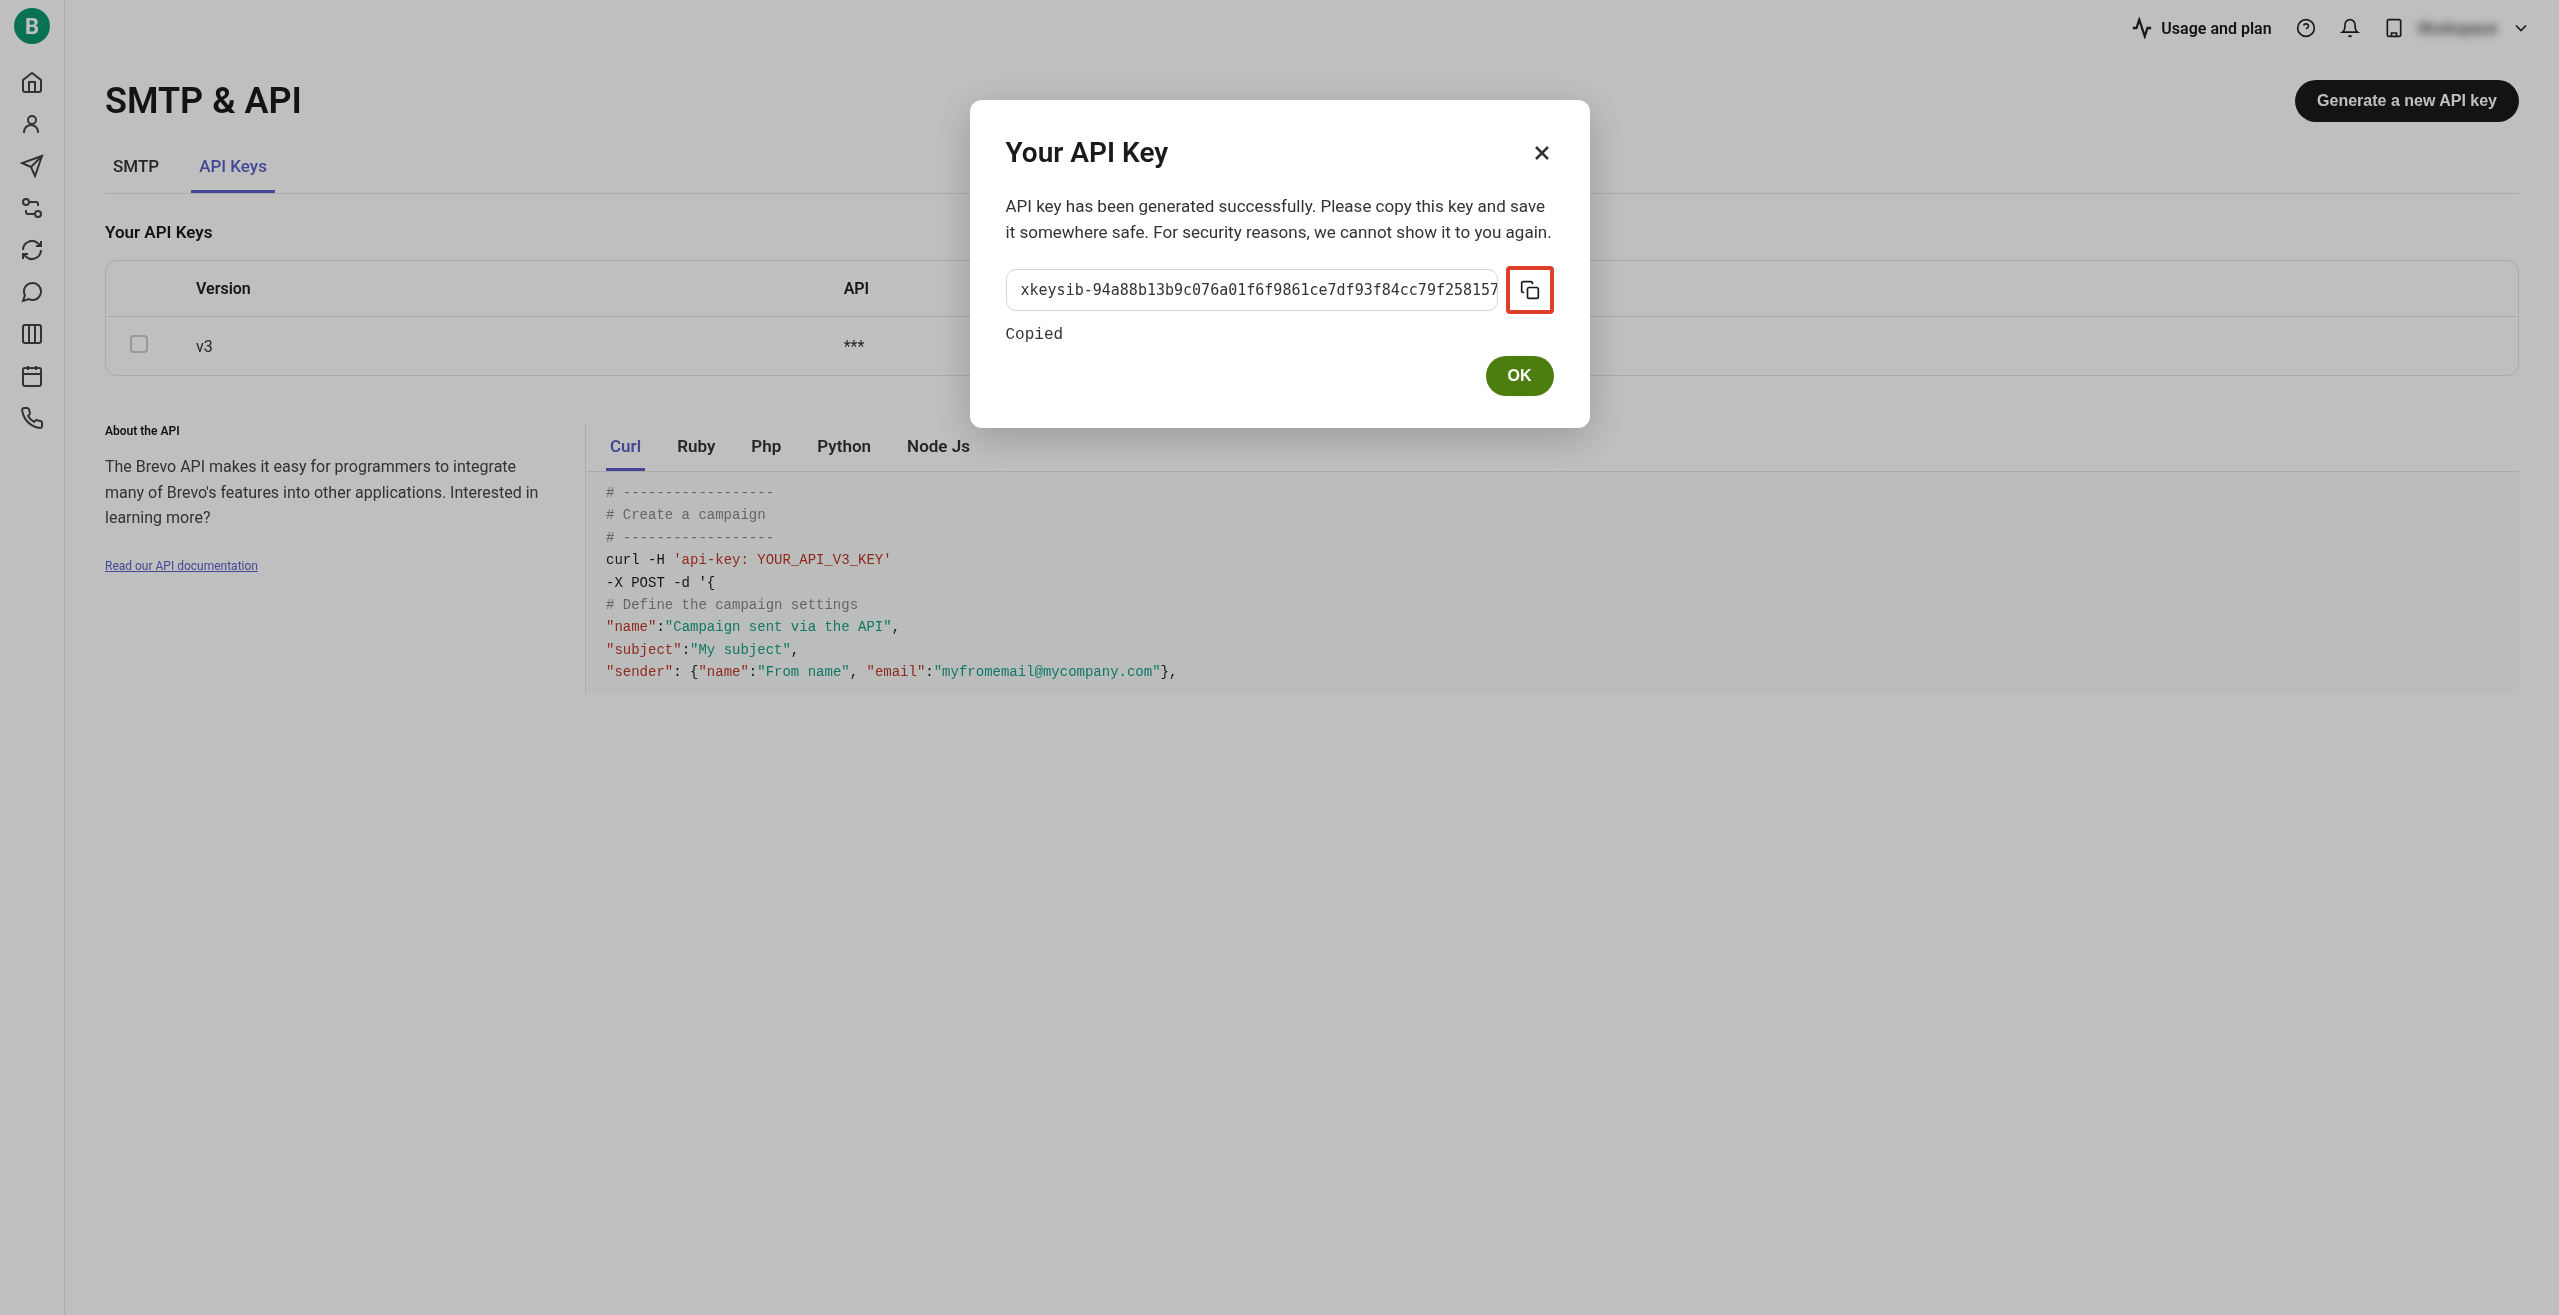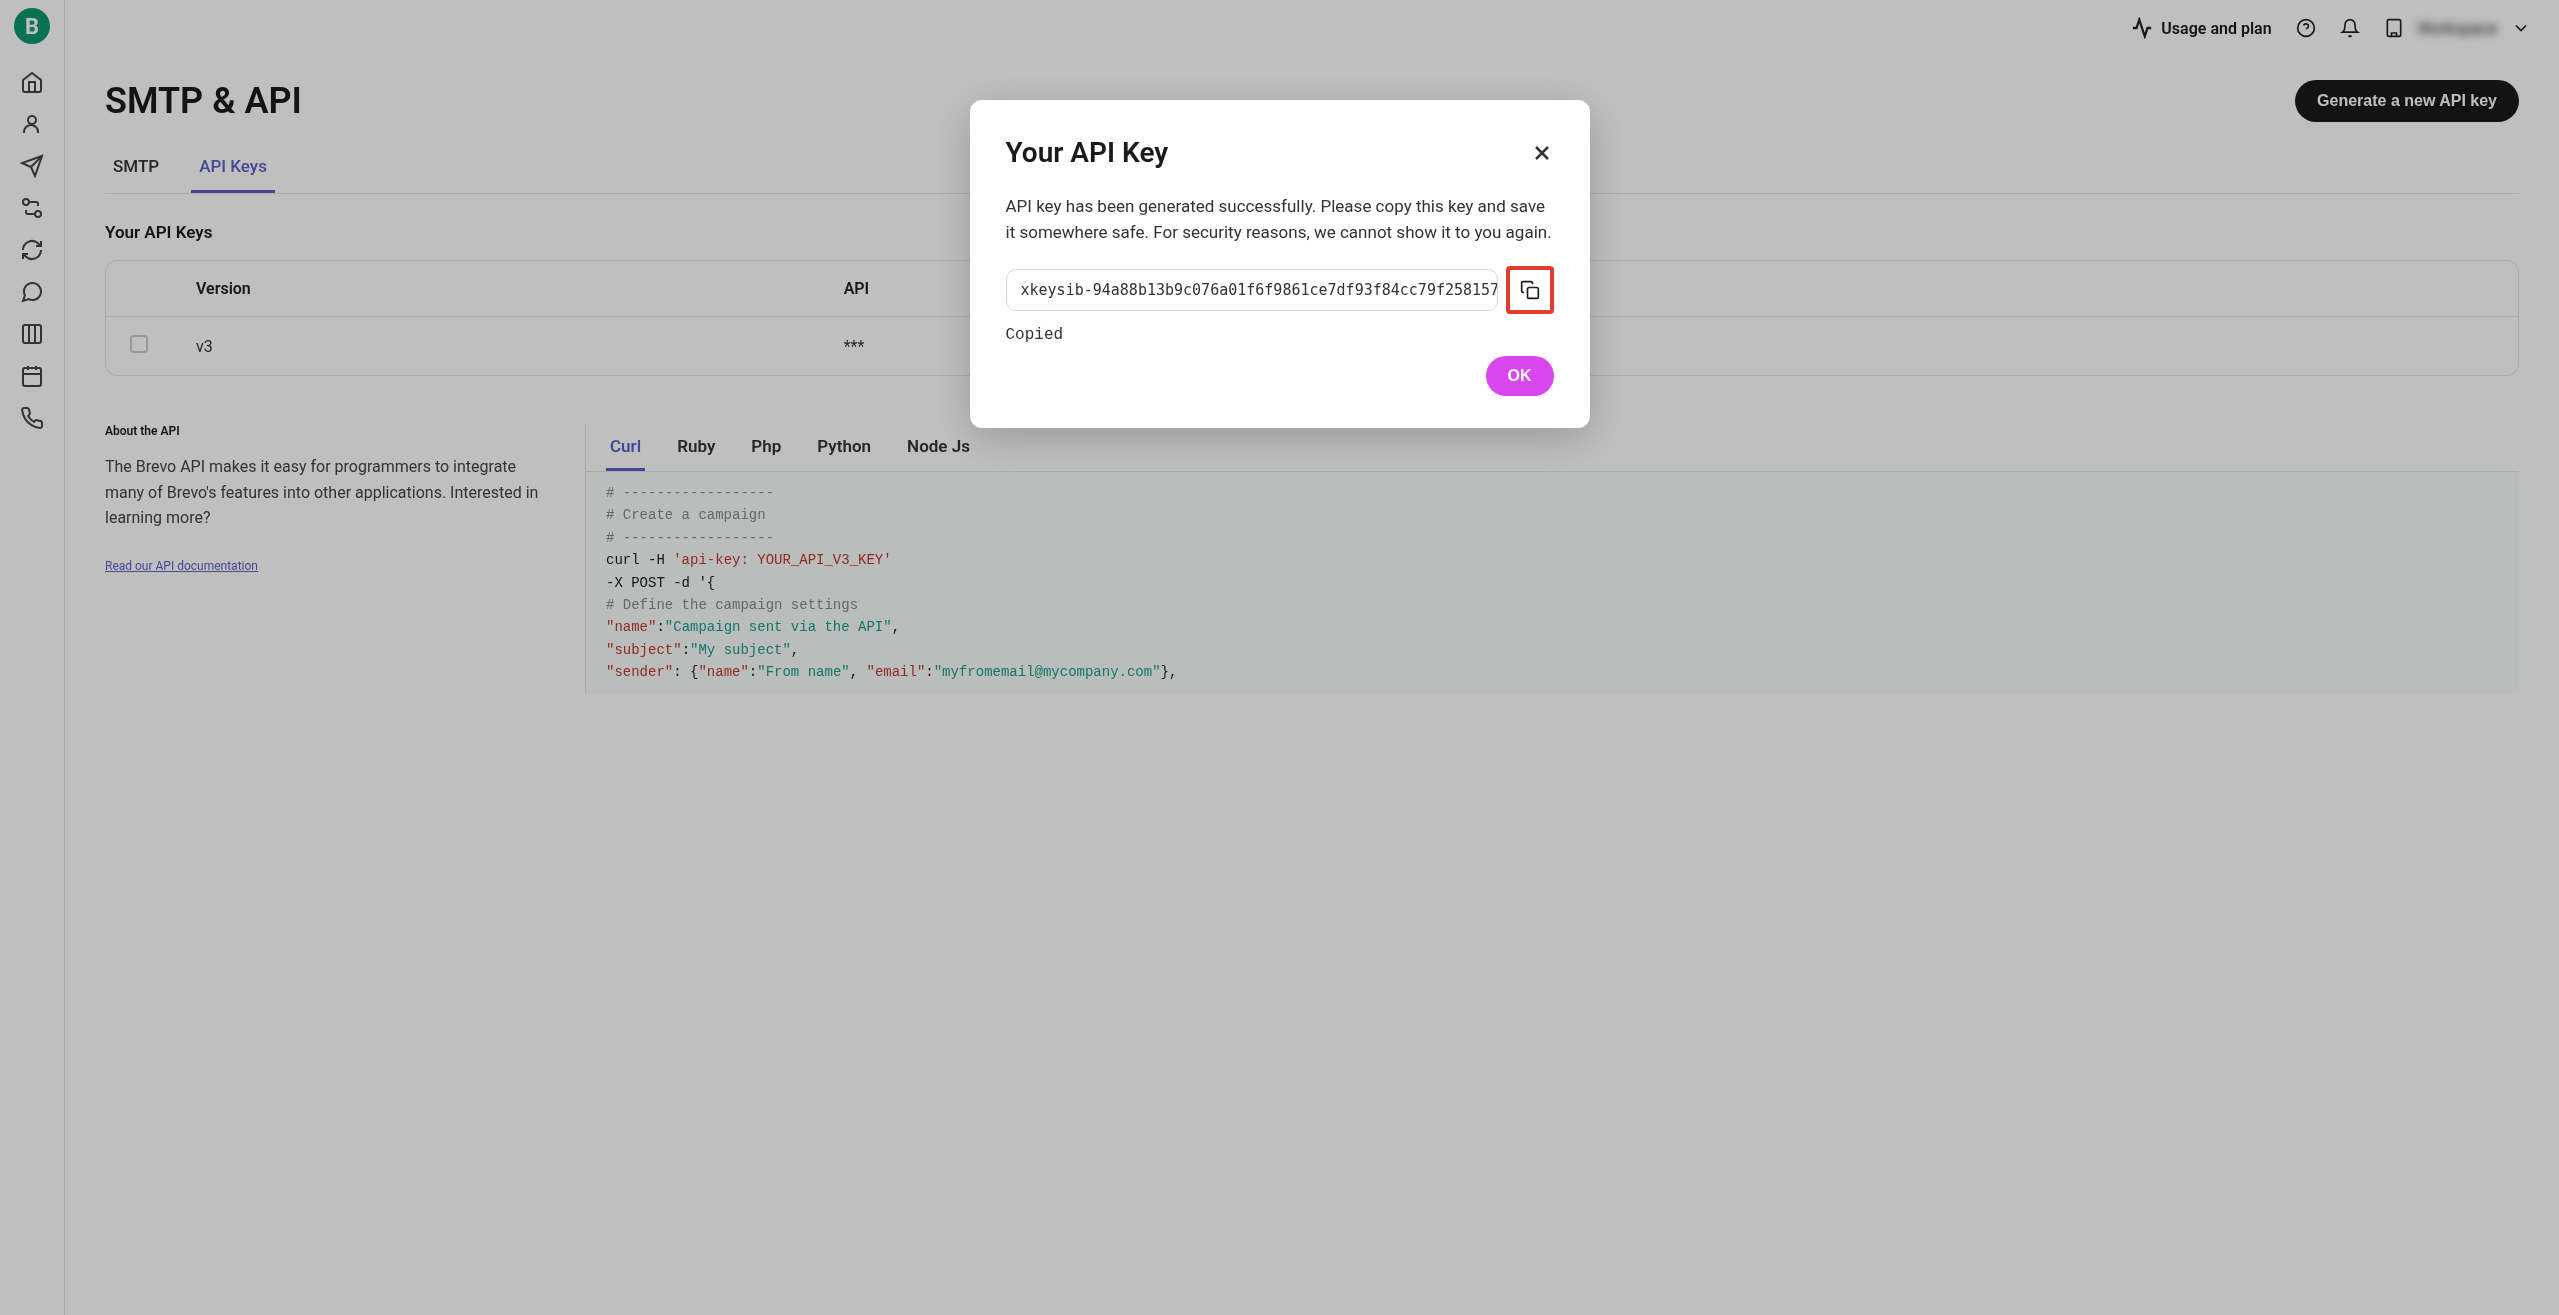--- a/index.html
+++ b/index.html
@@ -67,21 +67,21 @@
     .modal-header { display: flex; justify-content: space-between; align-items: center; margin-bottom: 24px; }
     .modal-title { font-size: 28px; font-weight: 600; }
     .modal-close { width: 24px; height: 24px; cursor: pointer; color: #333; }
     .modal-text { font-size: 17px; line-height: 1.55; color: #333; margin-bottom: 20px; }
     .key-row { display: flex; align-items: center; gap: 8px; margin-bottom: 12px; }
     .key-input { flex: 1; border: 1px solid #d5d5d5; border-radius: 10px; padding: 11px 14px; font-size: 15px; font-family: monospace; color: #333; overflow: hidden; white-space: nowrap; }
     .copy-btn-wrap { border: 4px solid #e03e2d; border-radius: 4px; padding: 2px; }
     .copy-btn { width: 36px; height: 36px; display: flex; align-items: center; justify-content: center; cursor: pointer; }
     .copied { text-align: left; font-size: 16px; color: #333; margin-bottom: 12px; font-family: Liberation Mono, monospace; }
     .modal-footer { display: flex; justify-content: flex-end; }
-    .btn-ok { background: #d946ef; color: #fff; border: none; padding: 11px 22px; border-radius: 22px; font-size: 16px; font-weight: 600; cursor: pointer; }
+    .btn-ok { background: #4d7c0f; color: #fff; border: none; padding: 11px 22px; border-radius: 22px; font-size: 16px; font-weight: 600; cursor: pointer; }
   </style>
 </head>
 <body>
 
 <div class="app">
 
   <div class="sidebar">
     <div class="sidebar-logo">B</div>
     <svg class="sidebar-icon" viewBox="0 0 24 24" fill="none" stroke="currentColor" stroke-width="2">
         <path d="M3 10l9-7 9 7v10a2 2 0 01-2 2H5a2 2 0 01-2-2V10z"></path>

